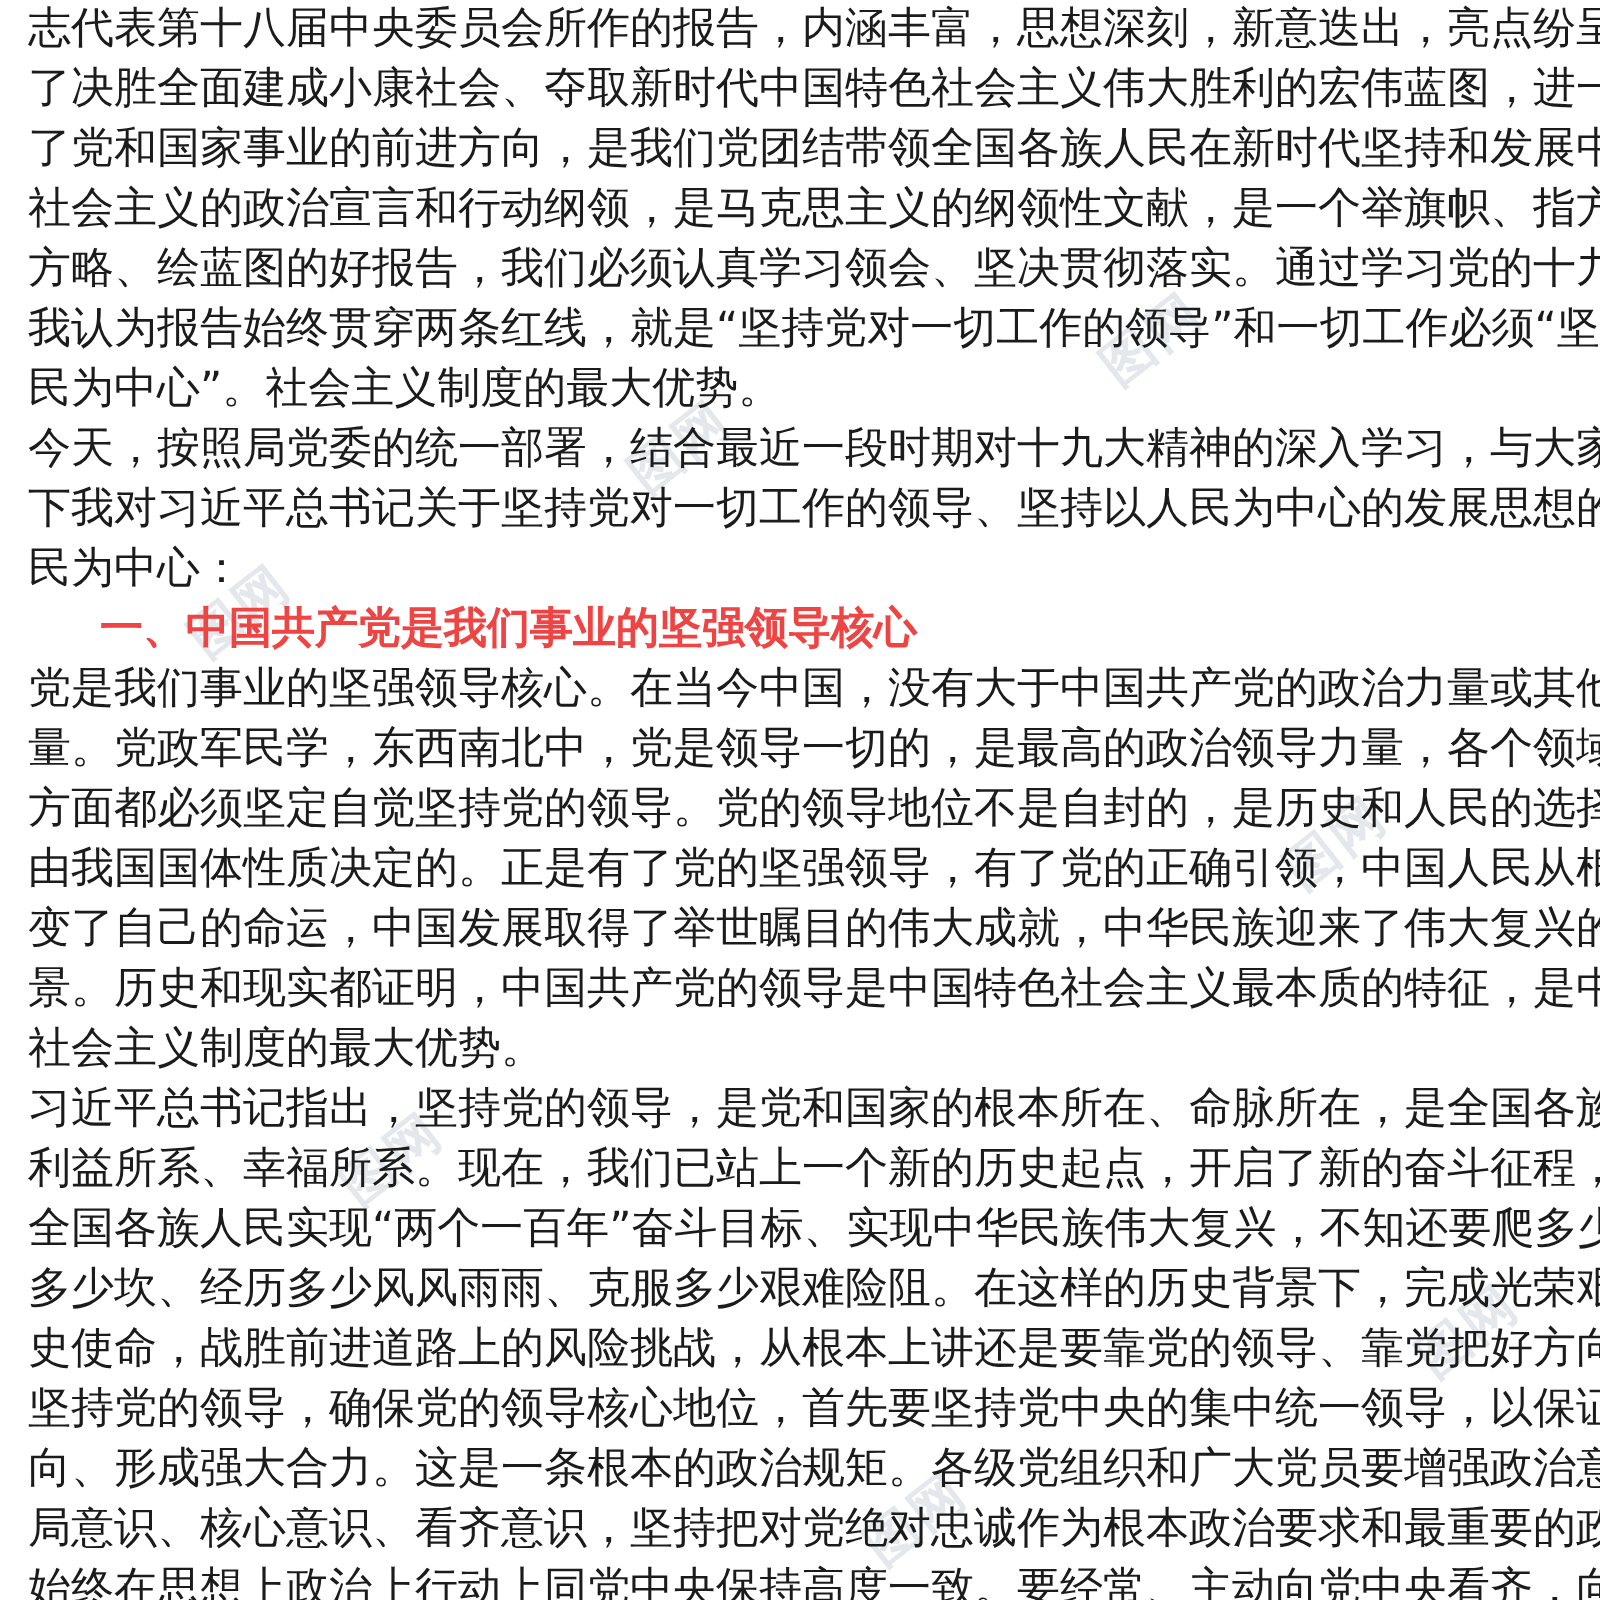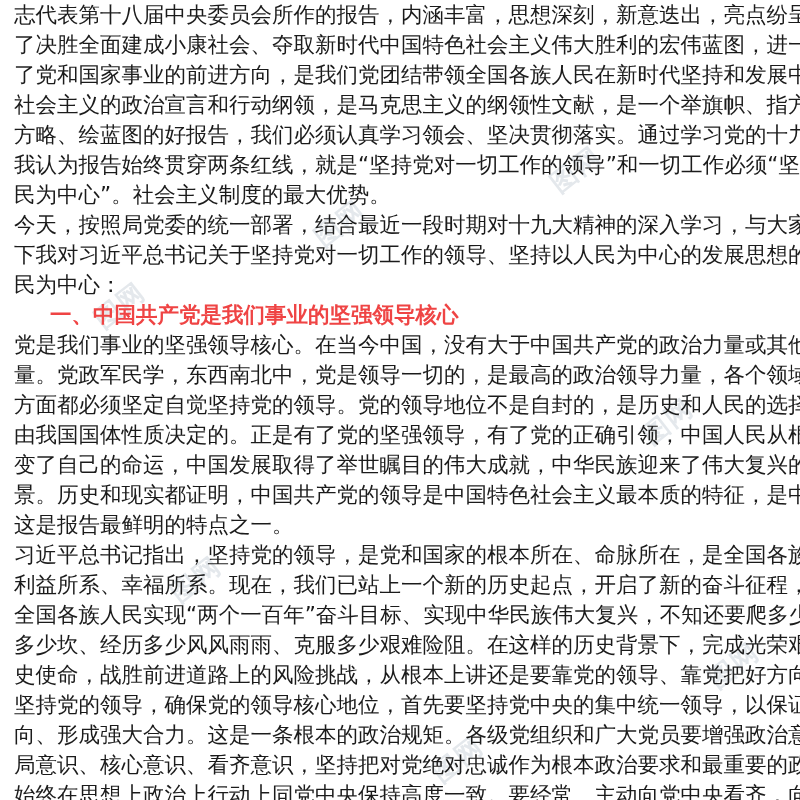--- a/index.html
+++ b/index.html
@@ -636,21 +636,21 @@
         <span>最</span>
         <span>本</span>
         <span>质</span>
         <span>的</span>
         <span>特</span>
         <span>征</span>
         <span>，</span>
         <span>是</span>
         <span>中</span>
       </div>
-      <div class="doc-line">这是报告最鲜明的特点之一。</div>
+      <div class="doc-line">社会主义制度的最大优势。</div>
       <div class="doc-line justify">
         <span>习</span>
         <span>近</span>
         <span>平</span>
         <span>总</span>
         <span>书</span>
         <span>记</span>
         <span>指</span>
         <span>出</span>
         <span>，</span>

